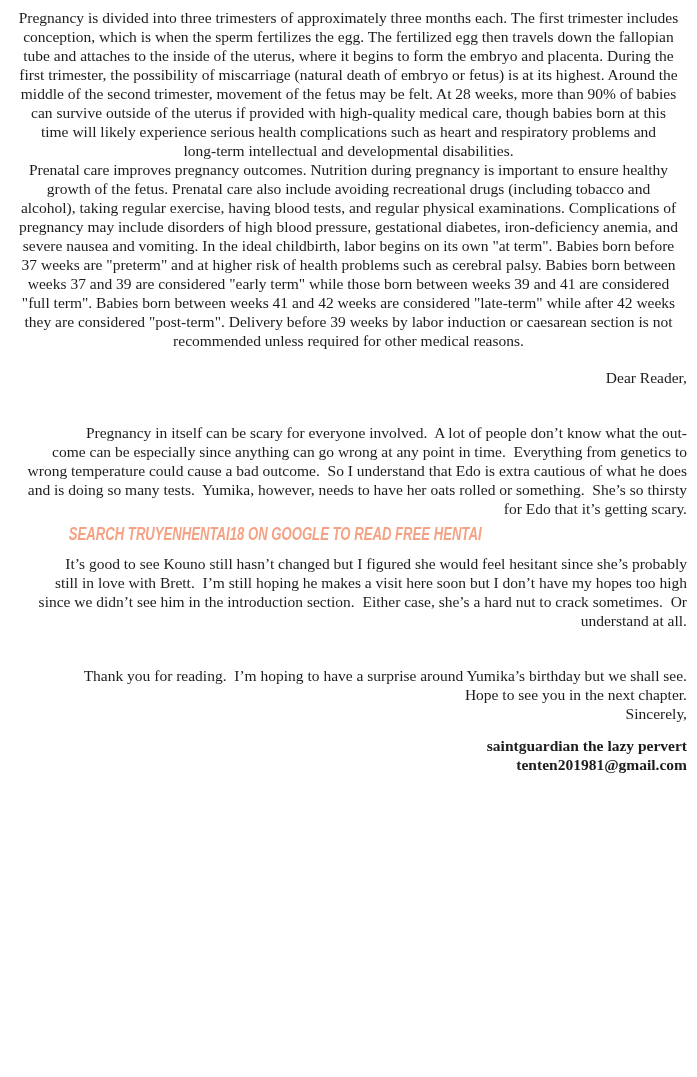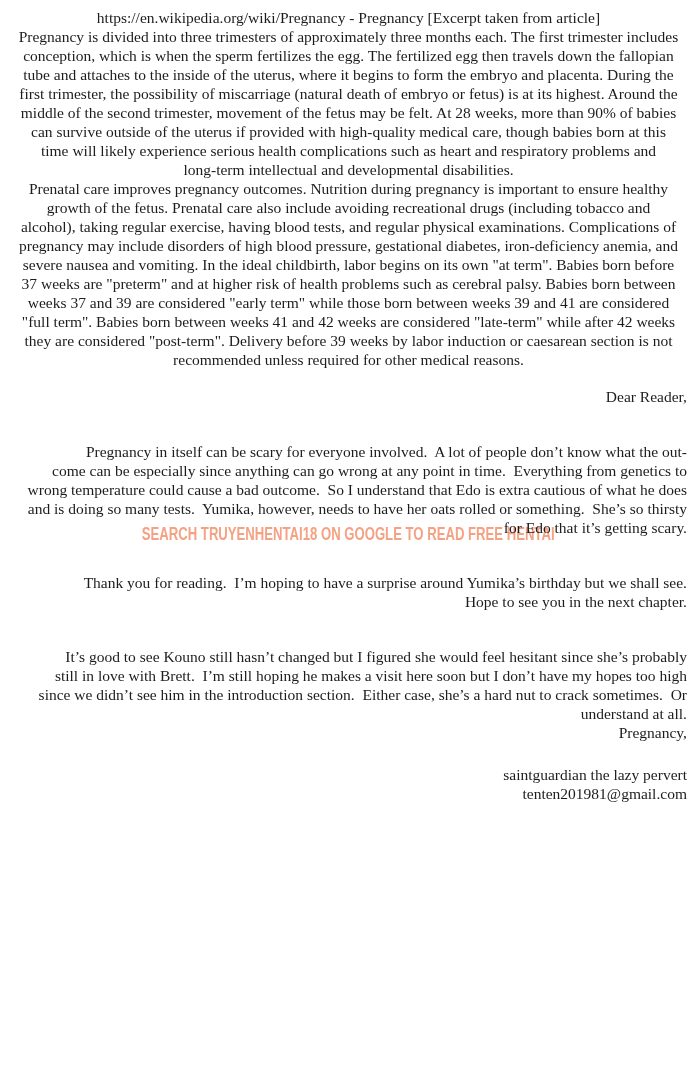--- a/index.html
+++ b/index.html
@@ -39,29 +39,30 @@
     margin: 19px 0 0 0;
   }
   .letter p.first {
     margin-top: 0;
   }
   .letter p.indent {
     text-indent: 29px;
     margin-top: 36px;
   }
   .letter p.signature {
-    margin-top: 23px;
+    margin-top: 13px;
+    font-weight: bold;
   }
   .watermark {
     position: absolute;
     top: 525px;
     left: 0;
     right: 0;
     z-index: 0;
-    text-align: center;
+    font-style: italic;
   }
   .watermark .wm-inner {
     display: inline-block;
     transform: scaleX(0.75);
     transform-origin: center;
     font-family: "Liberation Sans", "DejaVu Sans", sans-serif;
     font-weight: 700;
     font-size: 17.5px;
     line-height: 18px;
     letter-spacing: 0px;
@@ -74,21 +75,20 @@
 
 <div class="page">
 
   <div class="watermark">
     <span class="wm-inner">SEARCH TRUYENHENTAI18 ON GOOGLE TO READ FREE HENTAI</span>
   </div>
 
   <div class="content">
 
     <div class="excerpt">
-      <div class="line-block">https://en.wikipedia.org/wiki/Pregnancy - Pregnancy [Excerpt taken from article]</div>
       <div class="line-block">Pregnancy is divided into three trimesters of approximately three months each. The first trimester includes
 conception, which is when the sperm fertilizes the egg. The fertilized egg then travels down the fallopian
 tube and attaches to the inside of the uterus, where it begins to form the embryo and placenta. During the
 first trimester, the possibility of miscarriage (natural death of embryo or fetus) is at its highest. Around the
 middle of the second trimester, movement of the fetus may be felt. At 28 weeks, more than 90% of babies
 can survive outside of the uterus if provided with high-quality medical care, though babies born at this
 time will likely experience serious health complications such as heart and respiratory problems and
 long-term intellectual and developmental disabilities.</div>
       <div class="line-block">Prenatal care improves pregnancy outcomes. Nutrition during pregnancy is important to ensure healthy
 growth of the fetus. Prenatal care also include avoiding recreational drugs (including tobacco and
@@ -102,25 +102,25 @@
 recommended unless required for other medical reasons.</div>
     </div>
 
     <div class="letter">
       <p class="first line-block">Dear Reader,</p>
       <p class="indent line-block">Pregnancy in itself can be scary for everyone involved.  A lot of people don’t know what the out-
 come can be especially since anything can go wrong at any point in time.  Everything from genetics to
 wrong temperature could cause a bad outcome.  So I understand that Edo is extra cautious of what he does
 and is doing so many tests.  Yumika, however, needs to have her oats rolled or something.  She’s so thirsty
 for Edo that it’s getting scary.</p>
-      <p class="indent line-block">Thank you for reading.  I’m hoping to have a surprise around Yumika’s birthday but we shall see.
-Hope to see you in the next chapter.</p>
       <p class="indent line-block">It’s good to see Kouno still hasn’t changed but I figured she would feel hesitant since she’s probably
 still in love with Brett.  I’m still hoping he makes a visit here soon but I don’t have my hopes too high
 since we didn’t see him in the introduction section.  Either case, she’s a hard nut to crack sometimes.  Or
 understand at all.</p>
-      <p class="line-block">Pregnancy,</p>
+      <p class="indent line-block">Thank you for reading.  I’m hoping to have a surprise around Yumika’s birthday but we shall see.
+Hope to see you in the next chapter.</p>
+      <p class="line-block">Sincerely,</p>
       <p class="signature line-block">saintguardian the lazy pervert
 tenten201981@gmail.com</p>
     </div>
 
   </div>
 </div>
 
 </body></html>

